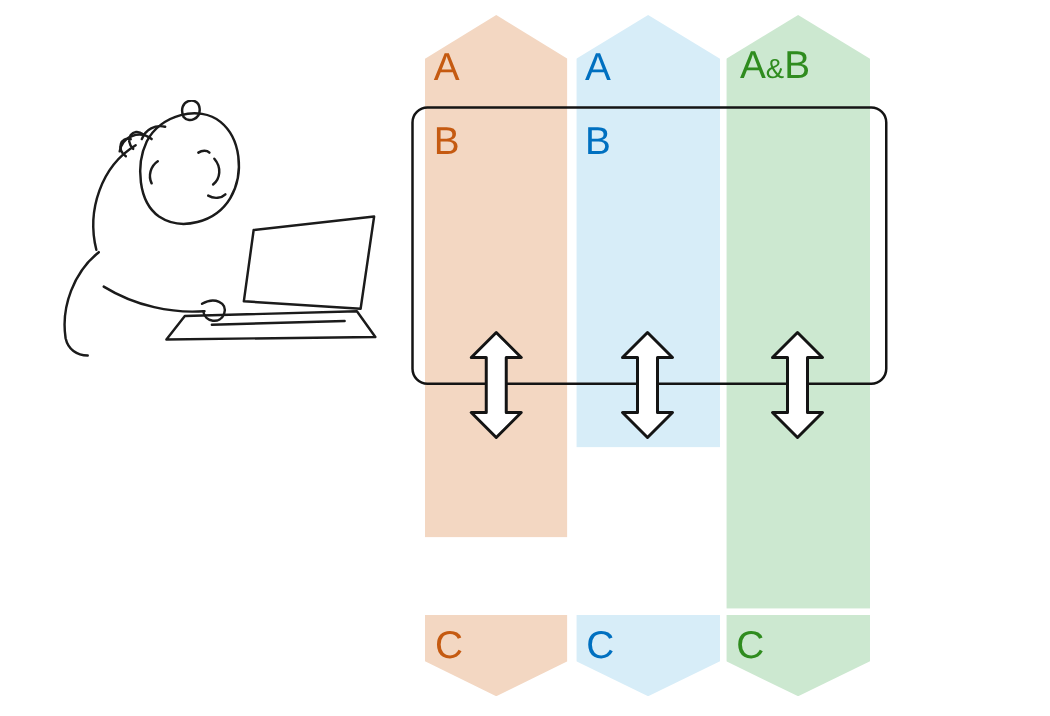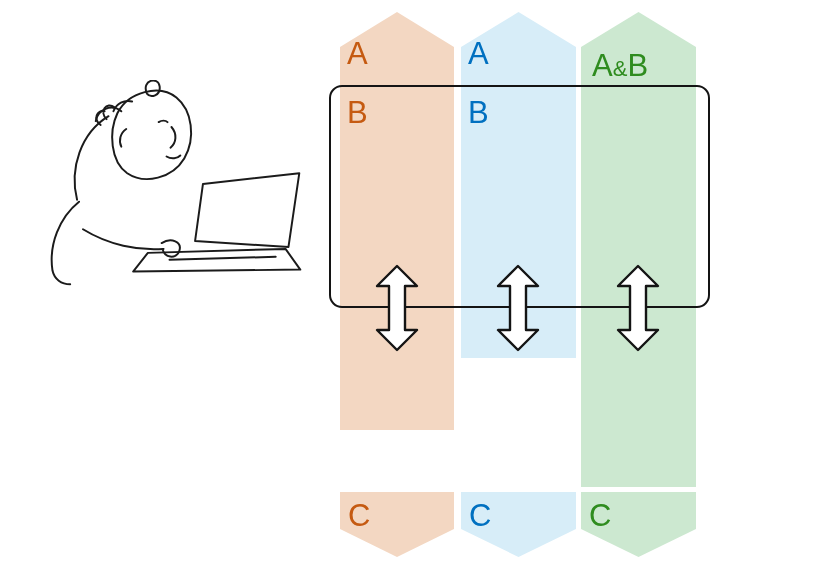--- a/index.html
+++ b/index.html
@@ -112,21 +112,21 @@
   <div class="band band-bottom" style="left: 340px; top: 492px; width: 114px; height: 65px; background-color: rgb(243, 215, 194);"></div>
 
   <div class="band band-bottom" style="left: 461px; top: 492px; width: 115px; height: 65px; background-color: rgb(215, 237, 248);"></div>
 
   <div class="band band-bottom" style="left: 581px; top: 492px; width: 115px; height: 65px; background-color: rgb(204, 232, 208);"></div>
 
   <div class="lbl" style="left: 347px; top: 38px; color: rgb(197, 90, 17);">A</div>
 
   <div class="lbl" style="left: 468px; top: 38px; color: rgb(0, 112, 192);">A</div>
 
-  <div class="lbl" style="left: 592px; top: 50px; color: rgb(47, 140, 31);">
+  <div class="lbl" style="left: 592px; top: 36px; color: rgb(47, 140, 31);">
     <span>A</span><span class="amp">&amp;</span><span>B</span>
   </div>
 
   <div class="lbl" style="left: 347px; top: 97px; z-index: 6; color: rgb(197, 90, 17);">B</div>
 
   <div class="lbl" style="left: 468px; top: 97px; z-index: 6; color: rgb(0, 112, 192);">B</div>
 
   <div class="lbl" style="left: 348px; top: 500px; color: rgb(197, 90, 17);">C</div>
 
   <div class="lbl" style="left: 469px; top: 500px; color: rgb(0, 112, 192);">C</div>

